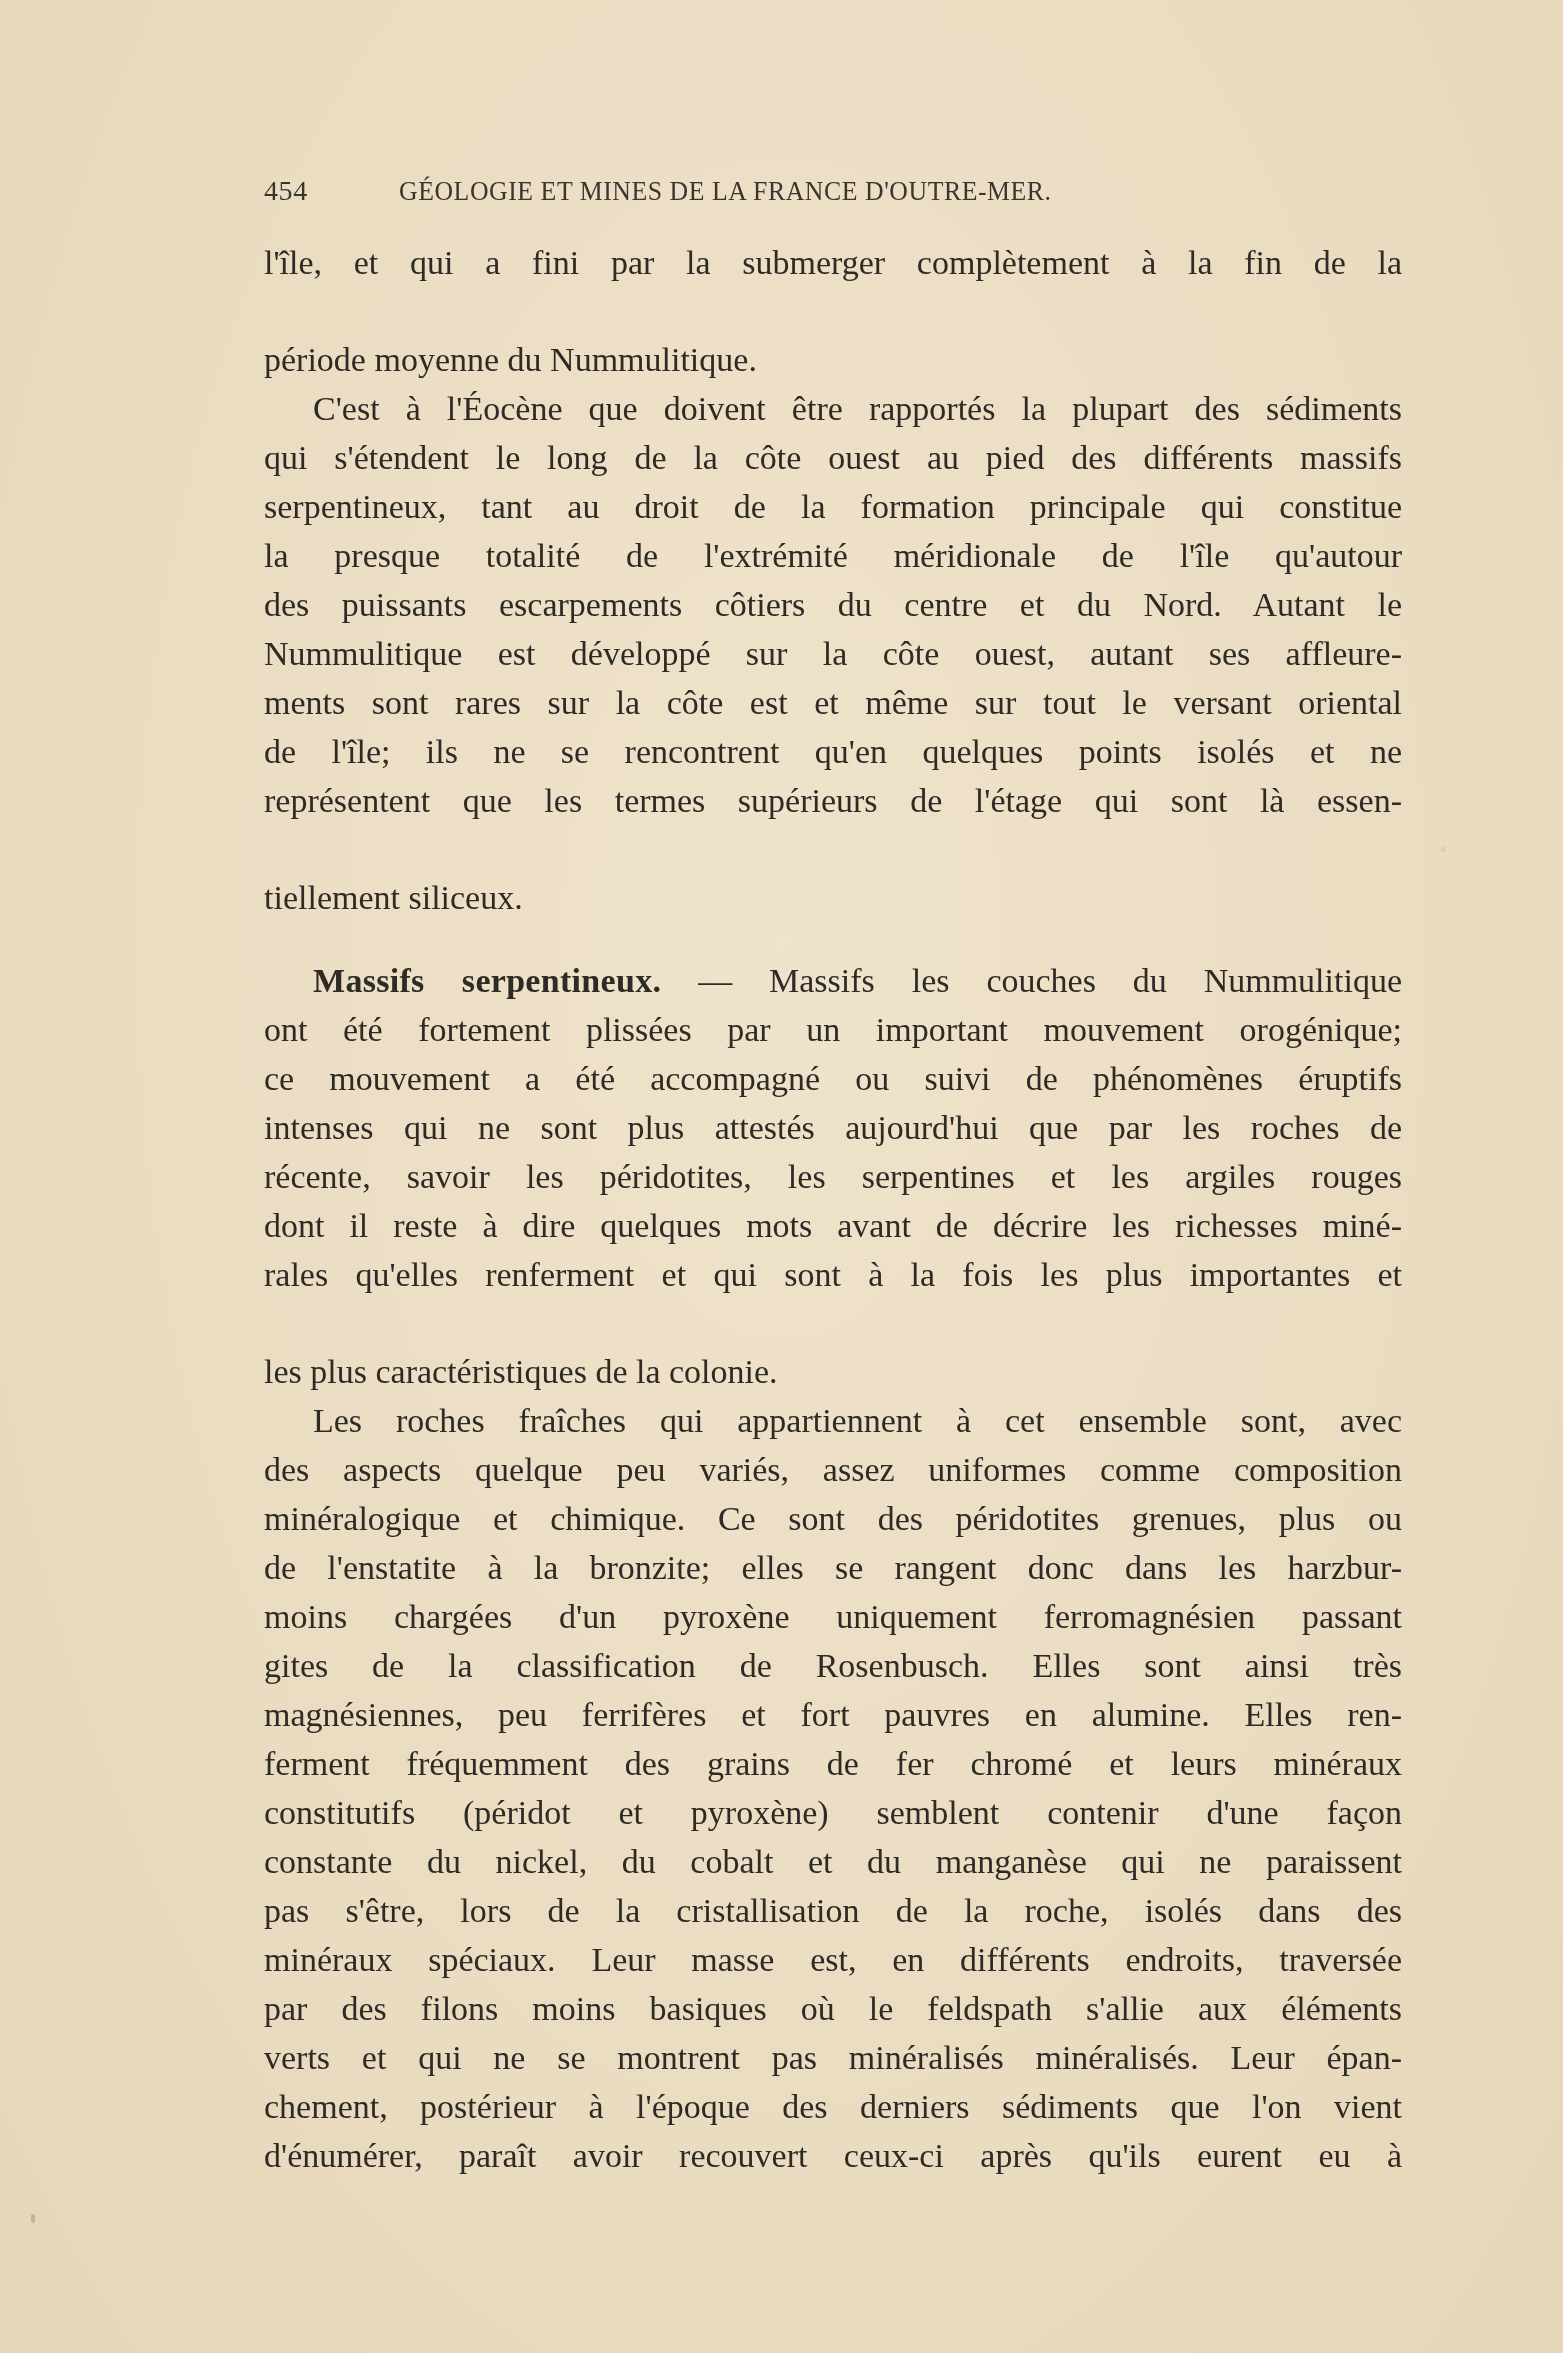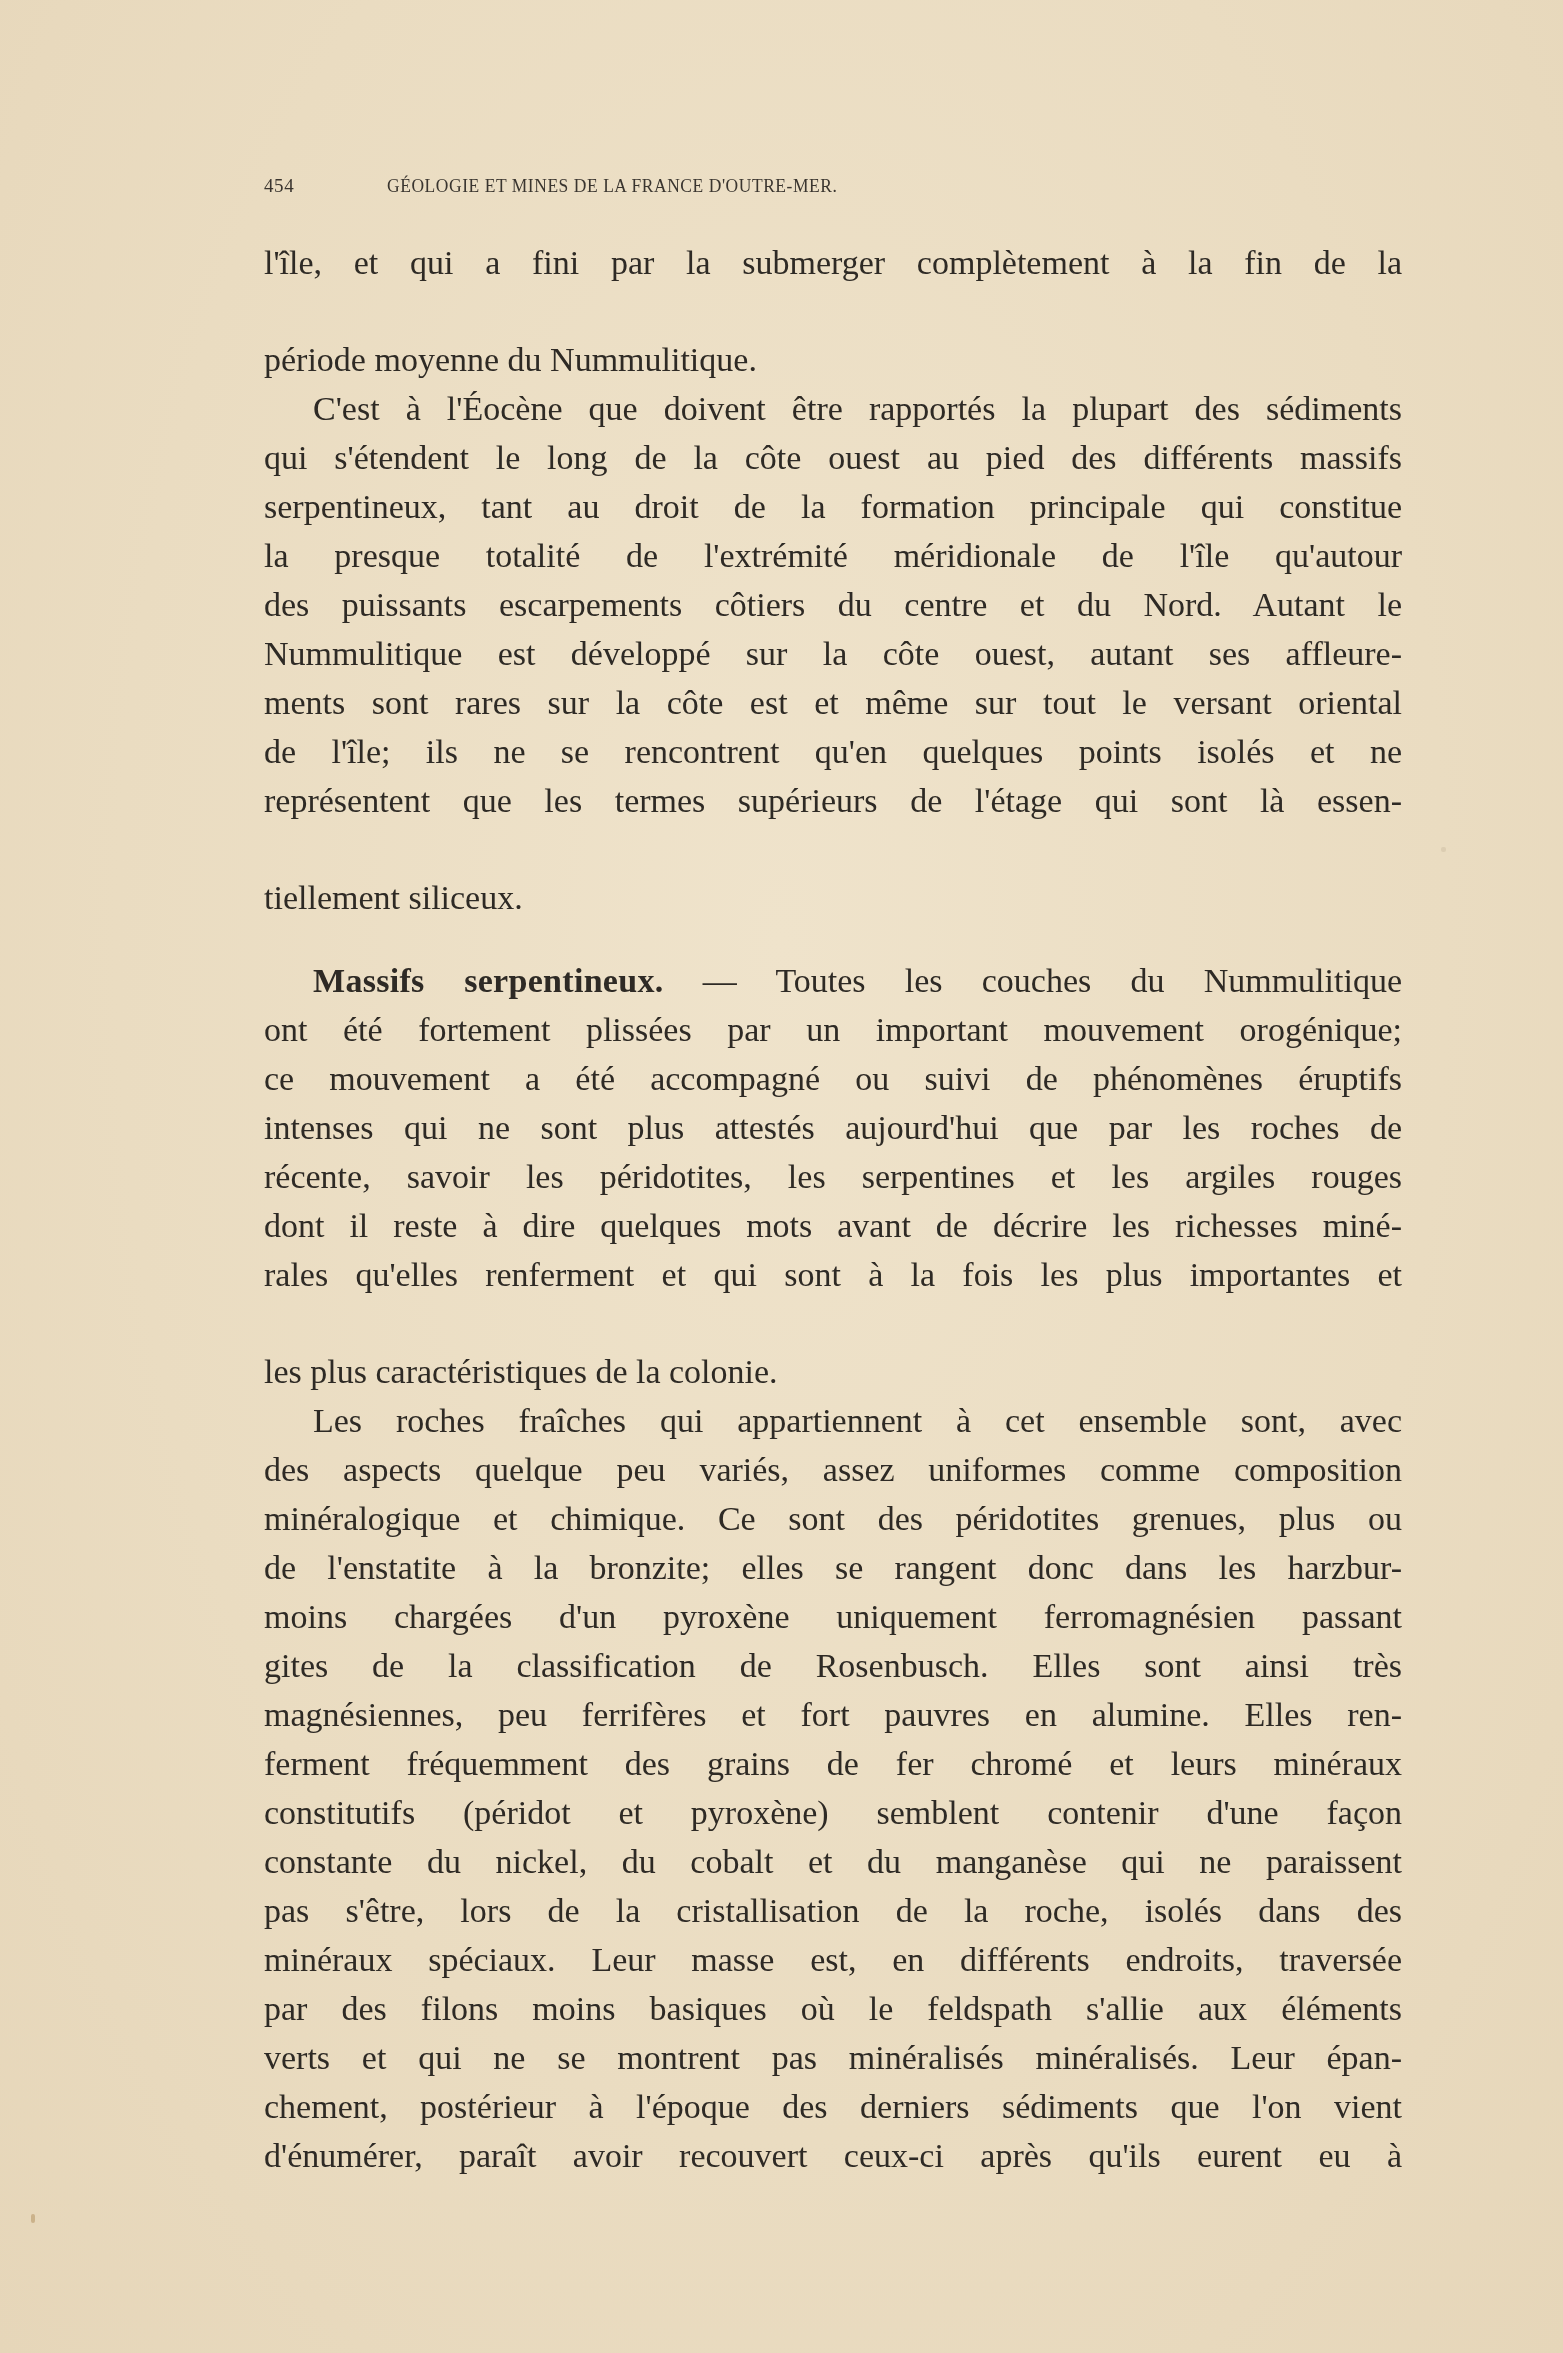--- a/index.html
+++ b/index.html
@@ -15,24 +15,25 @@
   }
   .page {
     position: absolute;
     left: 264px;
     top: 175px;
     width: 1138px;
   }
   .running-head {
     display: flex;
     align-items: baseline;
-    font-size: 19px;
+    font-size: 28px;
     letter-spacing: 0.6px;
     color: #3a352f;
     height: 38px;
+    gap: 12px;
   }
   .running-head .folio {
     width: 123px;
     flex: none;
   }
   .running-head .title {
     text-transform: uppercase;
     transform: scaleX(0.92);
     transform-origin: left center;
     white-space: nowrap;
@@ -95,21 +96,21 @@
       <span class="line">Nummulitique est développé sur la côte ouest, autant ses affleure-</span>
       <span class="line">ments sont rares sur la côte est et même sur tout le versant oriental</span>
       <span class="line">de l'île; ils ne se rencontrent qu'en quelques points isolés et ne</span>
       <span class="line">représentent que les termes supérieurs de l'étage qui sont là essen-</span>
       <span class="line last">tiellement siliceux.</span>
     </div>
 
     <div class="para-gap"></div>
 
     <div>
-      <span class="line indent"><span class="section-title">Massifs serpentineux.</span><span> — Toutes les couches du Nummulitique</span></span>
+      <span class="line indent"><span class="section-title">Massifs serpentineux.</span><span> — Massifs les couches du Nummulitique</span></span>
       <span class="line">ont été fortement plissées par un important mouvement orogénique;</span>
       <span class="line">ce mouvement a été accompagné ou suivi de phénomènes éruptifs</span>
       <span class="line">intenses qui ne sont plus attestés aujourd'hui que par les roches de</span>
       <span class="line">récente, savoir les péridotites, les serpentines et les argiles rouges</span>
       <span class="line">dont il reste à dire quelques mots avant de décrire les richesses miné-</span>
       <span class="line">rales qu'elles renferment et qui sont à la fois les plus importantes et</span>
       <span class="line last">les plus caractéristiques de la colonie.</span>
     </div>
 
     <div>

